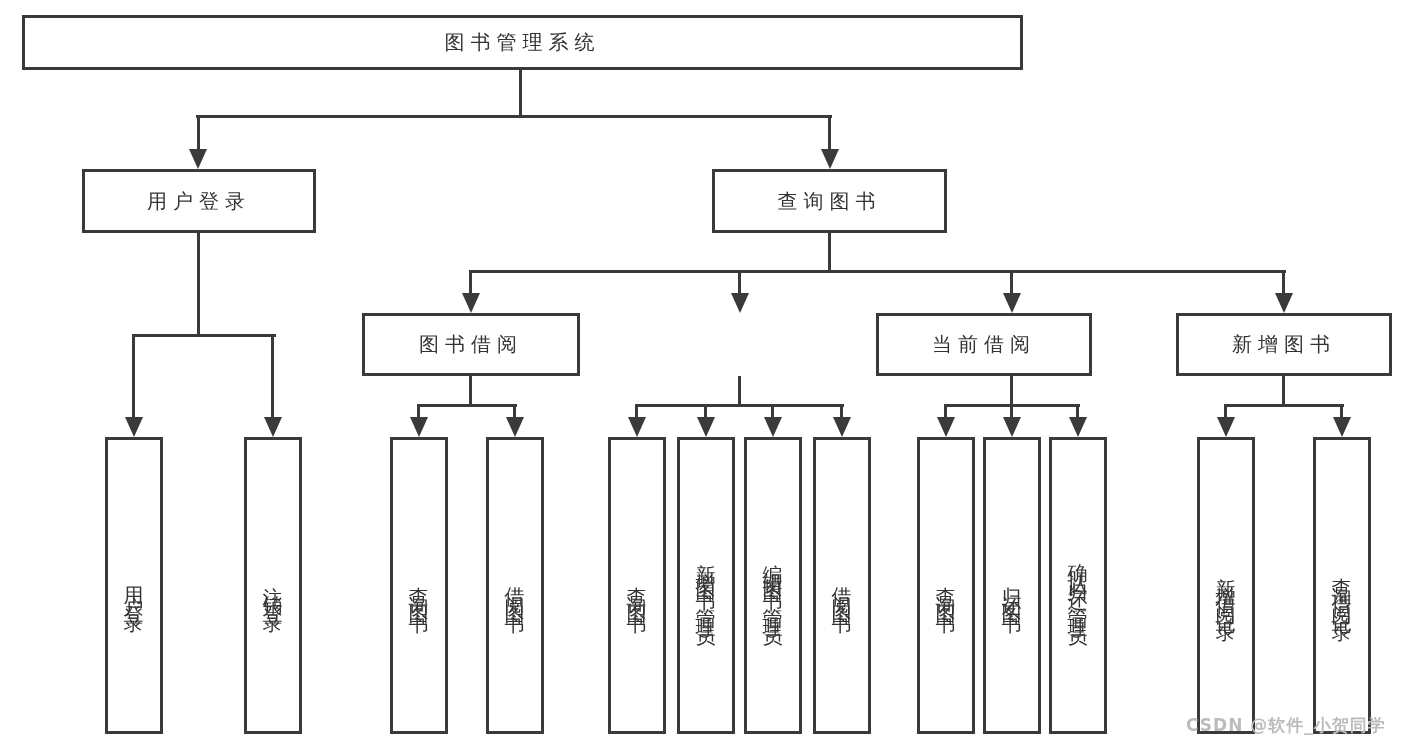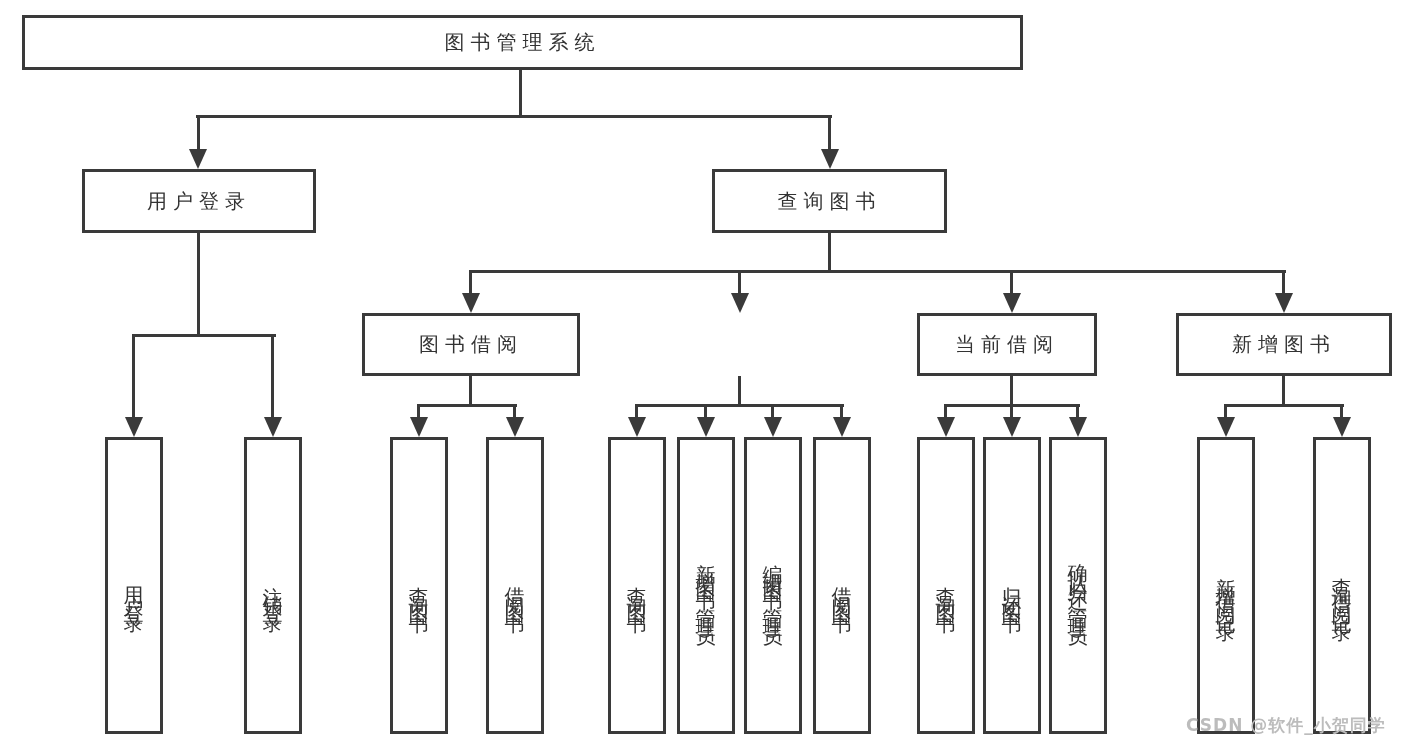--- a/index.html
+++ b/index.html
@@ -76,21 +76,21 @@
   <div class="vl" style="left:738px;top:270px;height:27px"></div>
   <div class="ah" style="left:731px;top:293px"></div>
   <div class="vl" style="left:1010px;top:270px;height:27px"></div>
   <div class="ah" style="left:1003px;top:293px"></div>
   <div class="vl" style="left:1282px;top:270px;height:27px"></div>
   <div class="ah" style="left:1275px;top:293px"></div>
 
   <div class="node" style="left:362px;top:313px;width:218px;height:63px">
     <span>图书借阅</span>
   </div>
-  <div class="node" style="left:917px;top:313px;width:180px;height:63px">
+  <div class="node" style="left:876px;top:313px;width:216px;height:63px">
     <span>当前借阅</span>
   </div>
   <div class="node" style="left:1176px;top:313px;width:216px;height:63px">
     <span>新增图书</span>
   </div>
 
   <div class="vl" style="left:469px;top:376px;height:31px"></div>
   <div class="hl" style="left:417px;top:404px;width:100px"></div>
   <div class="vl" style="left:417px;top:404px;height:15px"></div>
   <div class="ah" style="left:410px;top:417px"></div>

